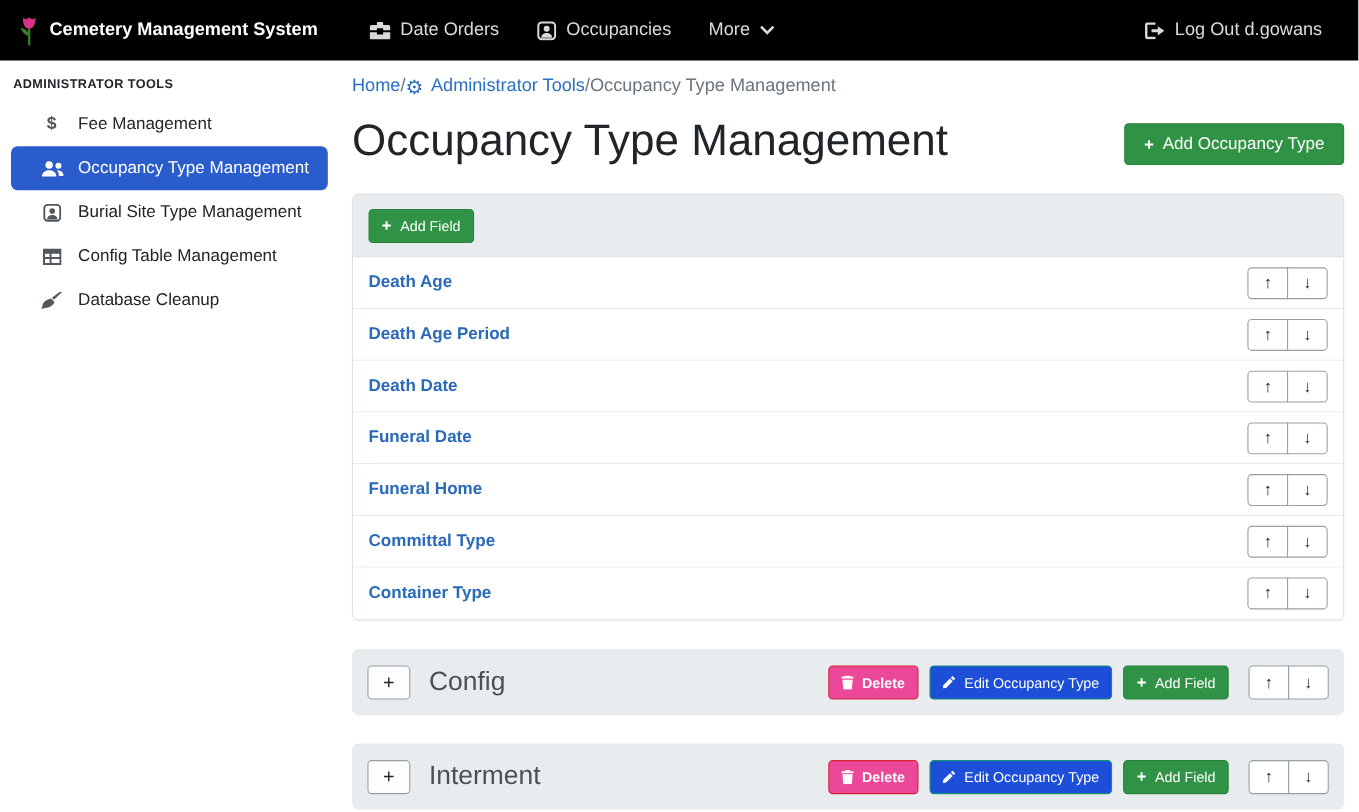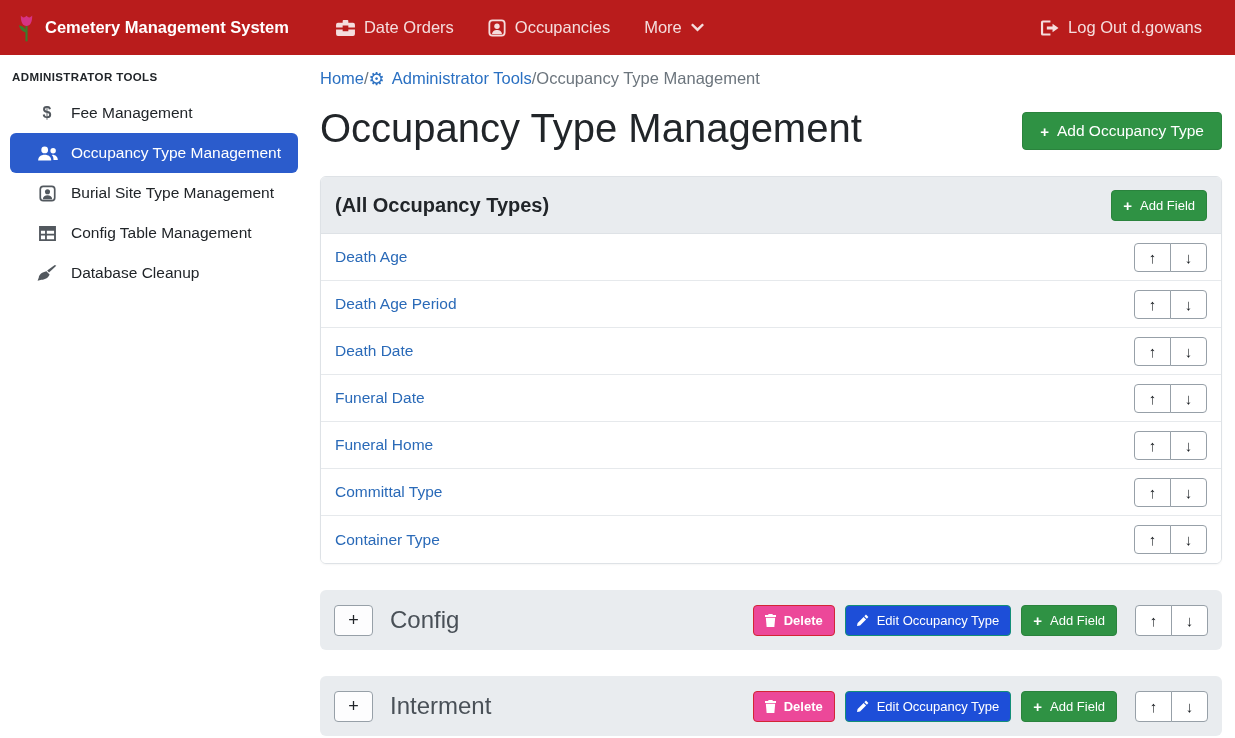--- a/index.html
+++ b/index.html
@@ -4,21 +4,21 @@
 <style>
   * { box-sizing: border-box; margin: 0; padding: 0; }
   html, body { width: 1235px; height: 738px; overflow: hidden; }
   body {
     font-family: "Liberation Sans", sans-serif;
     background: #ffffff;
     color: #212529;
   }
   
   .navbar {
-    height: 55px; background: #b91c1c;
+    height: 55px; background: #000000;
     display: flex; align-items: center; justify-content: space-between;
     padding: 0 16px;
   }
   .nav-left { display: flex; align-items: center; }
   .brand { display: flex; align-items: center; gap: 8px; margin-right: 30px; cursor: pointer; }
   .brand-text { color: #ffffff; font-weight: 700; font-size: 16.5px; }
   .nav-item {
     display: flex; align-items: center; gap: 9px;
     color: rgba(255,255,255,0.85); font-size: 16.5px;
     padding: 8px 17px; cursor: pointer; text-decoration: none;
@@ -80,21 +80,21 @@
     height: 57px;
   }
   .card-title { font-size: 20px; font-weight: 600; color: #212529; }
   .field-row {
     height: 47px; padding: 0 14px;
     display: flex; align-items: center; justify-content: space-between;
     border-bottom: 1px solid #e6e9ec; background: #ffffff;
   }
   .field-row:last-child { border-bottom: none; }
   .field-link {
-    color: #2a6ab8; font-weight: 400; font-size: 15.5px;
+    color: #2a6ab8; font-weight: 700; font-size: 15.5px;
     text-decoration: none; cursor: pointer;
   }
   
   .arrow-group { display: inline-flex; }
   .arrow-btn {
     width: 37px; height: 29px; background: #ffffff;
     border: 1px solid #97a0a8; color: #212529;
     font-size: 15px; line-height: 1; cursor: pointer;
     display: inline-flex; align-items: center; justify-content: center;
     font-family: inherit;
@@ -246,21 +246,20 @@
     <div class="page-header">
       <h1 class="page-title">Occupancy Type Management</h1>
       <button class="btn btn-success btn-lg">
         <span class="plus-glyph">+</span>
         <span>Add Occupancy Type</span>
       </button>
     </div>
 
     <section class="card">
       <header class="card-header">
-        <span class="card-title">(All Occupancy Types)</span>
         <button class="btn btn-success btn-sm">
           <span class="plus-glyph">+</span>
           <span>Add Field</span>
         </button>
       </header>
 
       <div class="field-row">
         <a class="field-link">Death Age</a>
         <span class="arrow-group">
           <button class="arrow-btn up">

